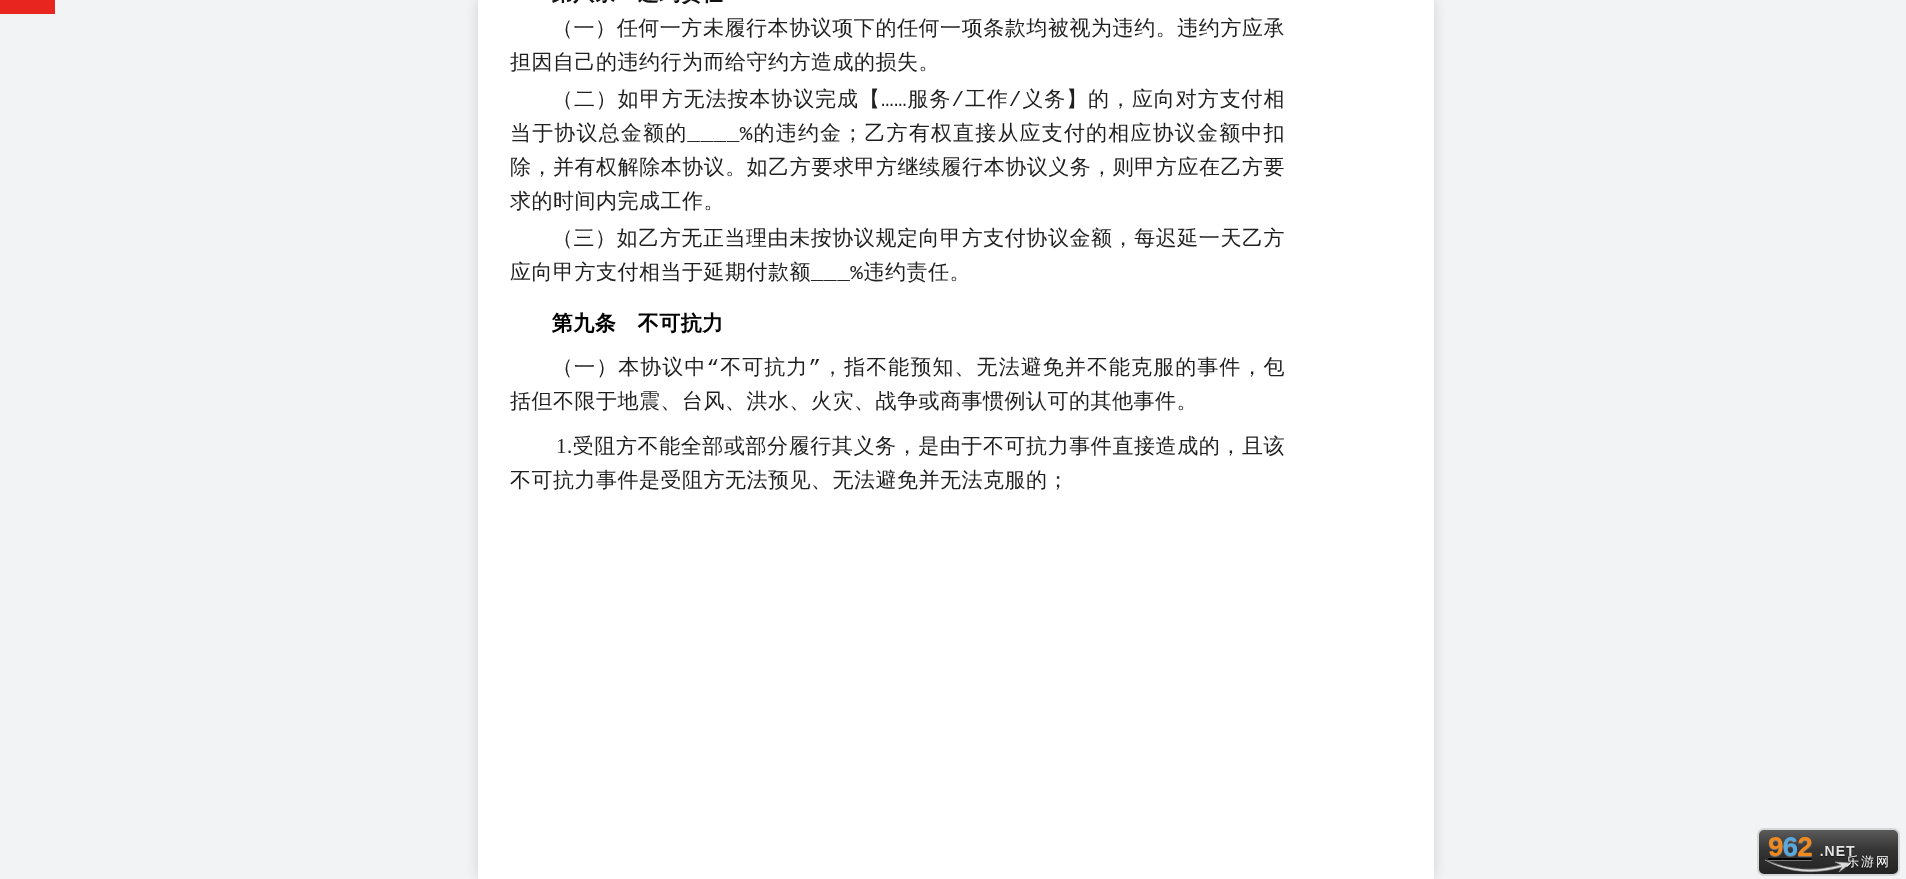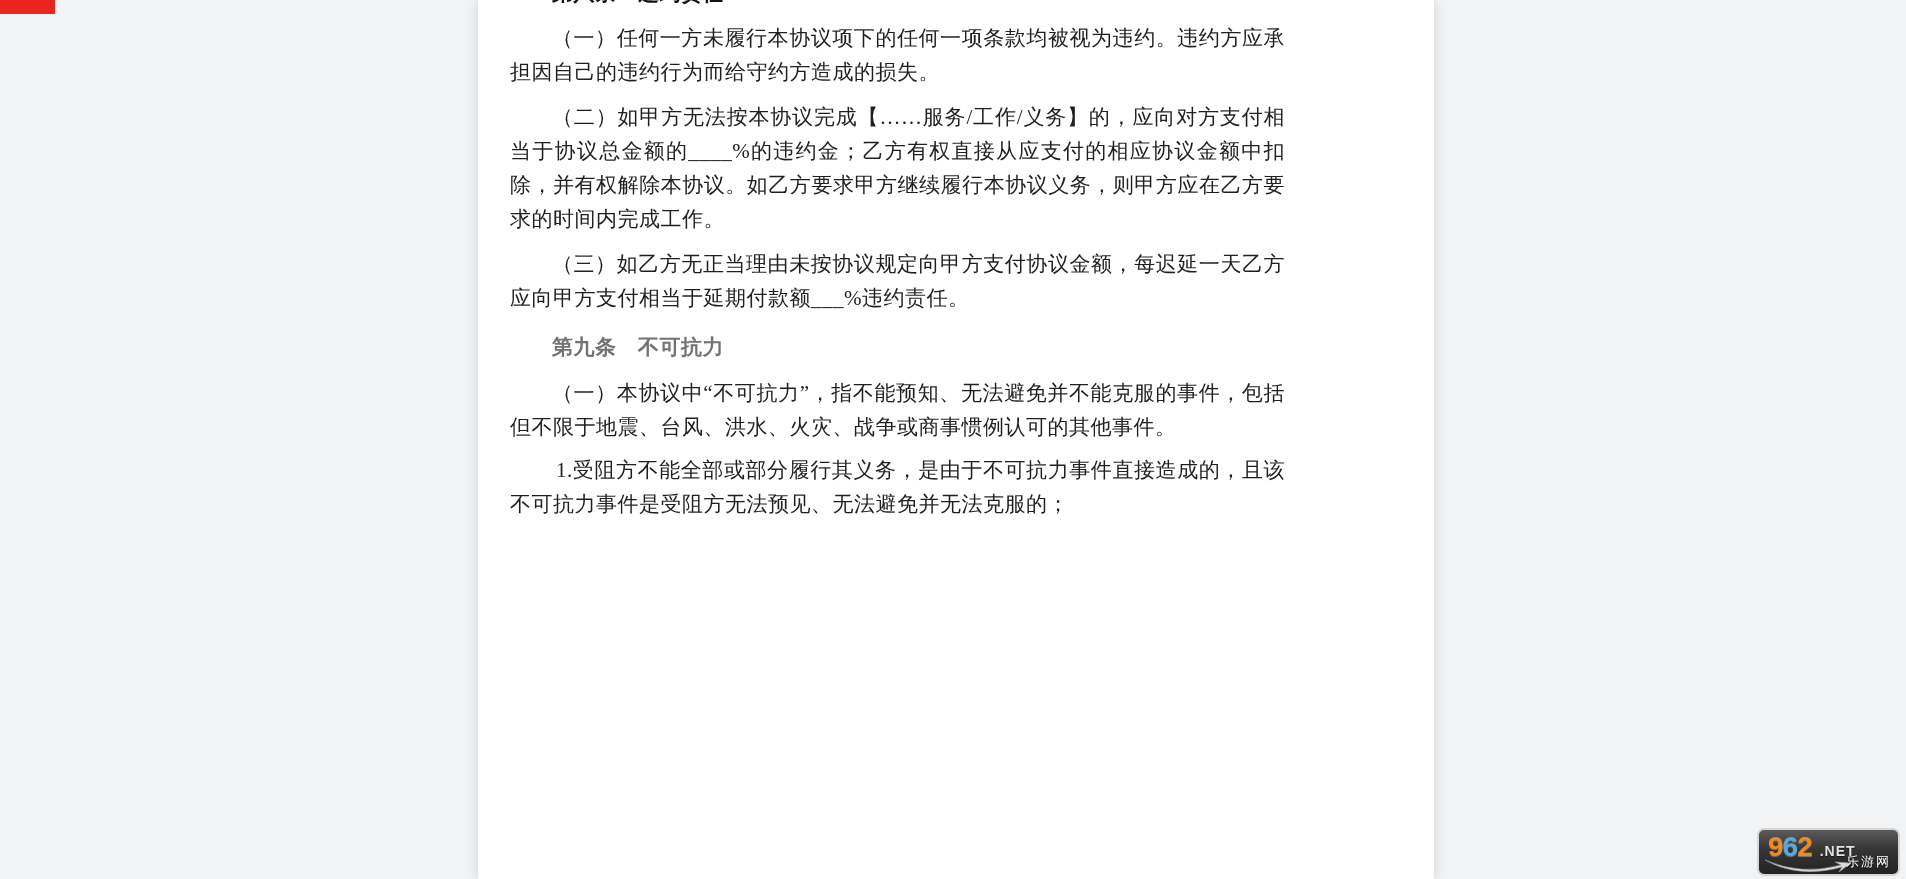--- a/index.html
+++ b/index.html
@@ -15,24 +15,24 @@
   .doc-page{
     position:absolute;left:478px;top:0;width:956px;height:879px;
     background:#ffffff;
     box-shadow:0 0 12px rgba(0,0,0,.14);
   }
   .doc-content{
     position:absolute;left:32px;top:-24px;width:775px;
     color:#1f1f1f;font-size:21px;line-height:34px;letter-spacing:.5px;
   }
   .para{
-    margin:11px 0 0 0;text-indent:42px;text-align:justify;
+    margin:3px 0 0 0;text-indent:42px;text-align:justify;font-family:Liberation Mono, monospace;
   }
   .heading{
-    margin:15px 0 12px 0;text-indent:42px;font-weight:bold;color:#737373;
+    margin:15px 0 12px 0;text-indent:42px;font-weight:bold;color:#000000;
   }
   .clipped-top{
     margin:0;text-indent:42px;font-weight:bold;color:#111;
   }
   .num-item{
     margin:9px 0 0 0;text-indent:46px;text-align:justify;
   }
   
   .logo-badge{
     position:absolute;left:1757px;top:828px;width:143px;height:48px;
@@ -41,20 +41,21 @@
     border:2px solid #d6d6d6;box-sizing:border-box;
     font-family:"Liberation Sans","DejaVu Sans",sans-serif;
     overflow:hidden;
   }
   .logo-line1{
     position:absolute;left:9px;top:1px;white-space:nowrap;
   }
   .logo-962{
     font-size:28px;font-weight:bold;letter-spacing:-1px;
     text-shadow:0 1px 1px rgba(255,255,255,.35);
+    text-decoration:underline;
   }
   .logo-9,.logo-2{color:#f0891f;}
   .logo-6{color:#57a9e0;}
   .logo-net{
     font-size:14px;font-weight:bold;color:#e3e3e3;letter-spacing:1px;
     margin-left:8px;text-shadow:0 1px 1px rgba(0,0,0,.6);
   }
   .logo-swoosh{position:absolute;left:4px;top:26px;}
   .logo-site{
     position:absolute;right:7px;bottom:3px;

